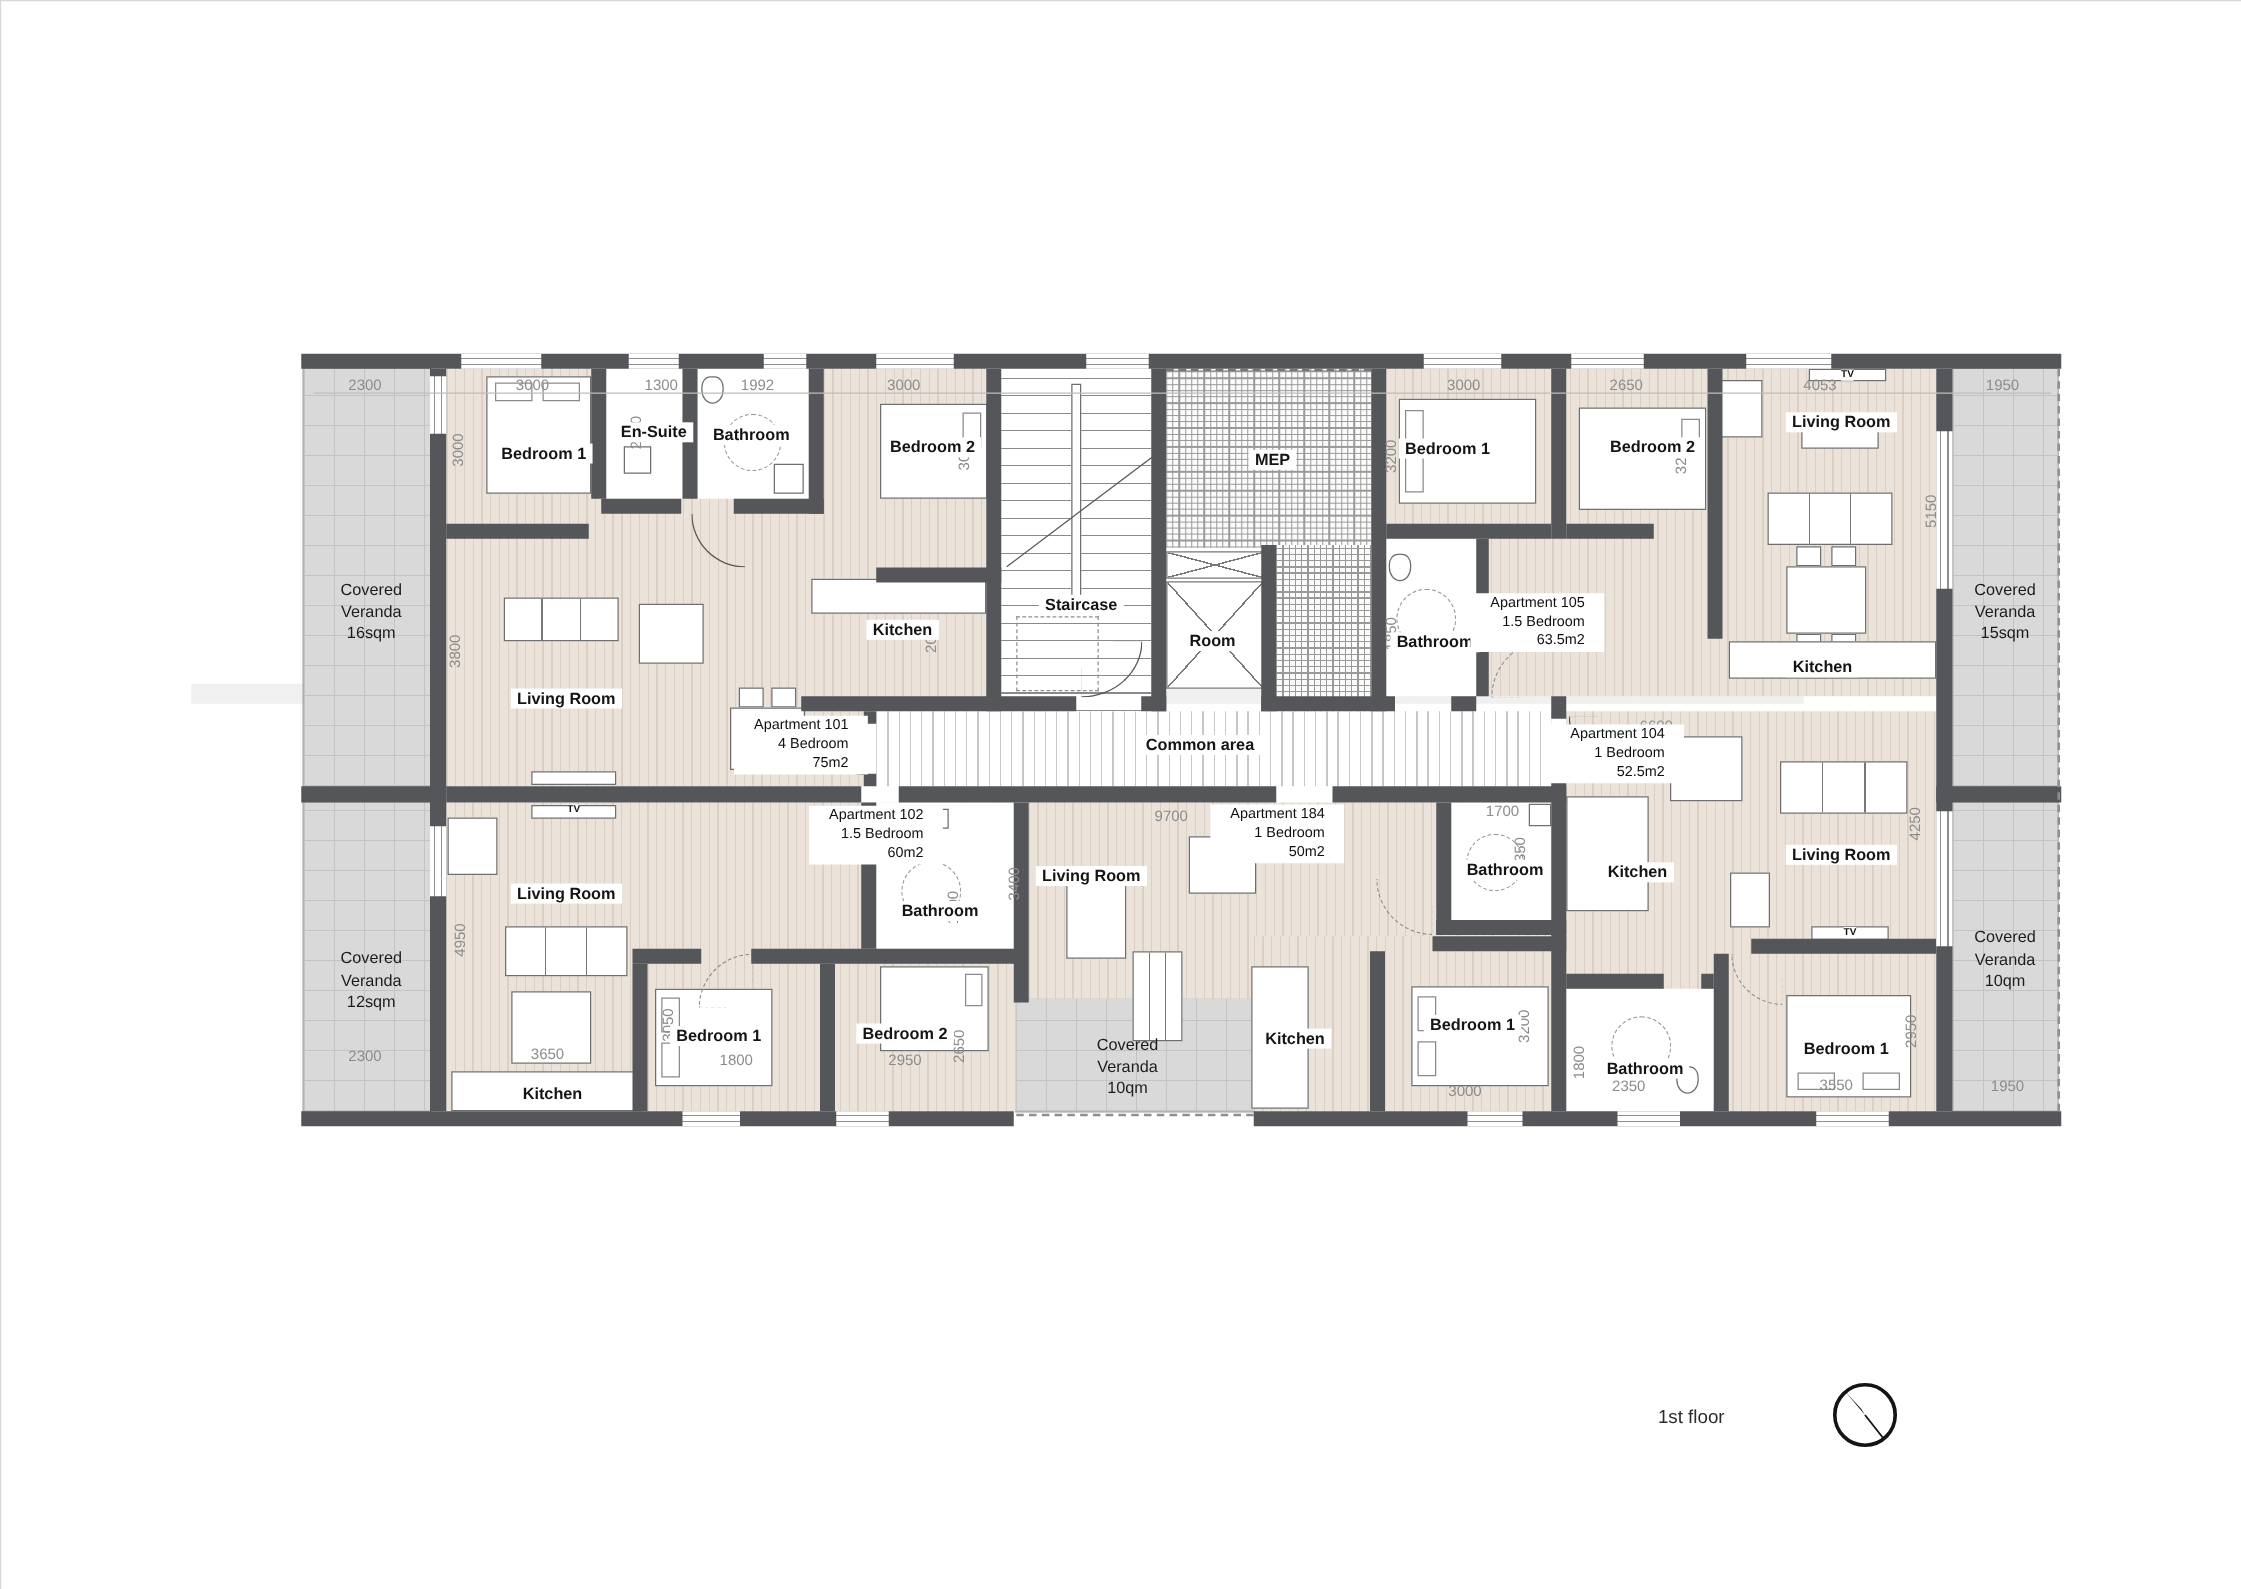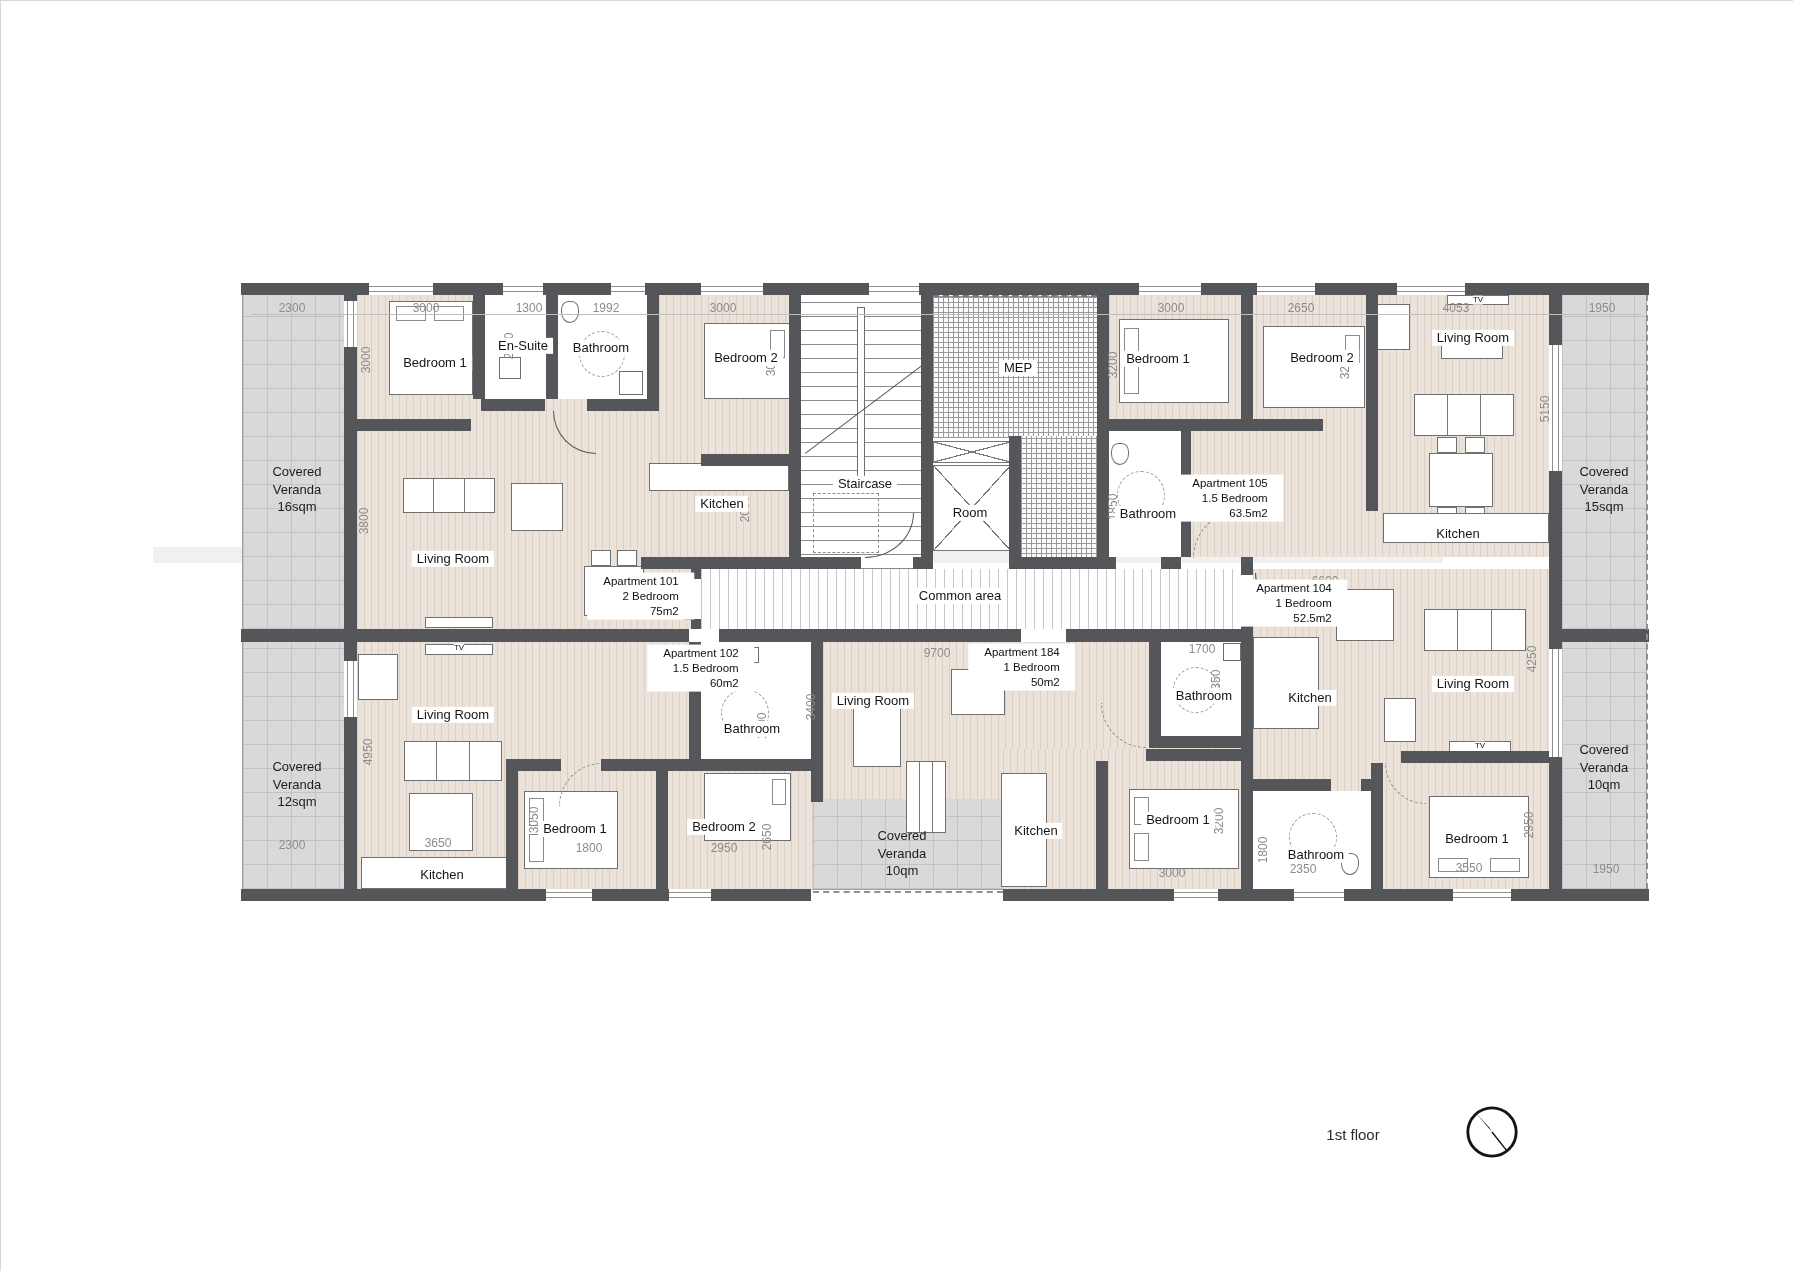--- a/index.html
+++ b/index.html
@@ -14,21 +14,21 @@
         background-image:repeating-linear-gradient(90deg,#c7c7c7 0 1px,transparent 1px 9px);}
   .ver{position:absolute;background:#d9d9d9;outline:1px solid #9e9e9e;
        background-image:repeating-linear-gradient(0deg,#c3c3c3 0 1px,transparent 1px 24px),
                         repeating-linear-gradient(90deg,#c3c3c3 0 1px,transparent 1px 24px);}
   .mep{position:absolute;background:#fbfbfb;
        background-image:repeating-linear-gradient(0deg,#999 0 1px,transparent 1px 5px),
                         repeating-linear-gradient(90deg,#999 0 1px,transparent 1px 5px);}
   .stairs{position:absolute;background:#fff;
        background-image:repeating-linear-gradient(0deg,#8a8a8a 0 1px,transparent 1px 14px);}
   .lbl{position:absolute;transform:translate(-50%,-50%);font-size:13px;color:#141414;background:#fff;
-       padding:1px 5px;white-space:nowrap;text-align:center;line-height:1.1;}
+       padding:1px 5px;white-space:nowrap;text-align:center;line-height:1.1;font-weight:bold;}
   .dim{position:absolute;transform:translate(-50%,-50%);font-size:12px;color:#8c8c8c;white-space:nowrap;}
   .dimv{position:absolute;transform:translate(-50%,-50%) rotate(-90deg);font-size:12px;color:#8c8c8c;white-space:nowrap;}
   .apt{position:absolute;transform:translate(-50%,-50%);font-size:11.5px;line-height:1.3;color:#101010;
        text-align:right;background:#fff;padding:1px 16px;white-space:nowrap;}
   .vlbl{position:absolute;transform:translate(-50%,-50%);font-size:13px;line-height:1.35;color:#1c1c1c;text-align:center;}
   .fur{position:absolute;background:#fff;border:1px solid #6f6f6f;}
   .bed{position:absolute;background:#fff;border:1px solid #6f6f6f;}
   .pil{position:absolute;background:#fff;border:1px solid #8a8a8a;}
   .sofa{background-image:linear-gradient(90deg,transparent 0,transparent calc(33% - .5px),#777 calc(33% - .5px),#777 calc(33% + .5px),transparent calc(33% + .5px),transparent calc(67% - .5px),#777 calc(67% - .5px),#777 calc(67% + .5px),transparent calc(67% + .5px));}
   .dc{position:absolute;border:1px dashed #9a9a9a;border-radius:50%;}
@@ -324,21 +324,21 @@
   <div class="lbl" style="left:1472px;top:683px">Living Room</div>
   <div class="lbl" style="left:1476px;top:838px">Bedroom 1</div>
   <div class="lbl nobg" style="left:1315px;top:854px">Bathroom</div>
 
   <div class="lbl nobg" style="left:1477px;top:299px;font-size:8px;padding:0">TV</div>
   <div class="lbl nobg" style="left:1479px;top:745px;font-size:8px;padding:0">TV</div>
   <div class="lbl nobg" style="left:458px;top:647px;font-size:8px;padding:0">TV</div>
 
   <div class="apt" style="left:640px;top:595px">
     <span>Apartment 101</span><br>
-    <span>2 Bedroom</span><br>
+    <span>4 Bedroom</span><br>
     <span>75m2</span>
   </div>
   <div class="apt" style="left:700px;top:667px">
     <span>Apartment 102</span><br>
     <span>1.5 Bedroom</span><br>
     <span>60m2</span>
   </div>
   <div class="apt" style="left:1021px;top:666px">
     <span>Apartment 184</span><br>
     <span>1 Bedroom</span><br>

